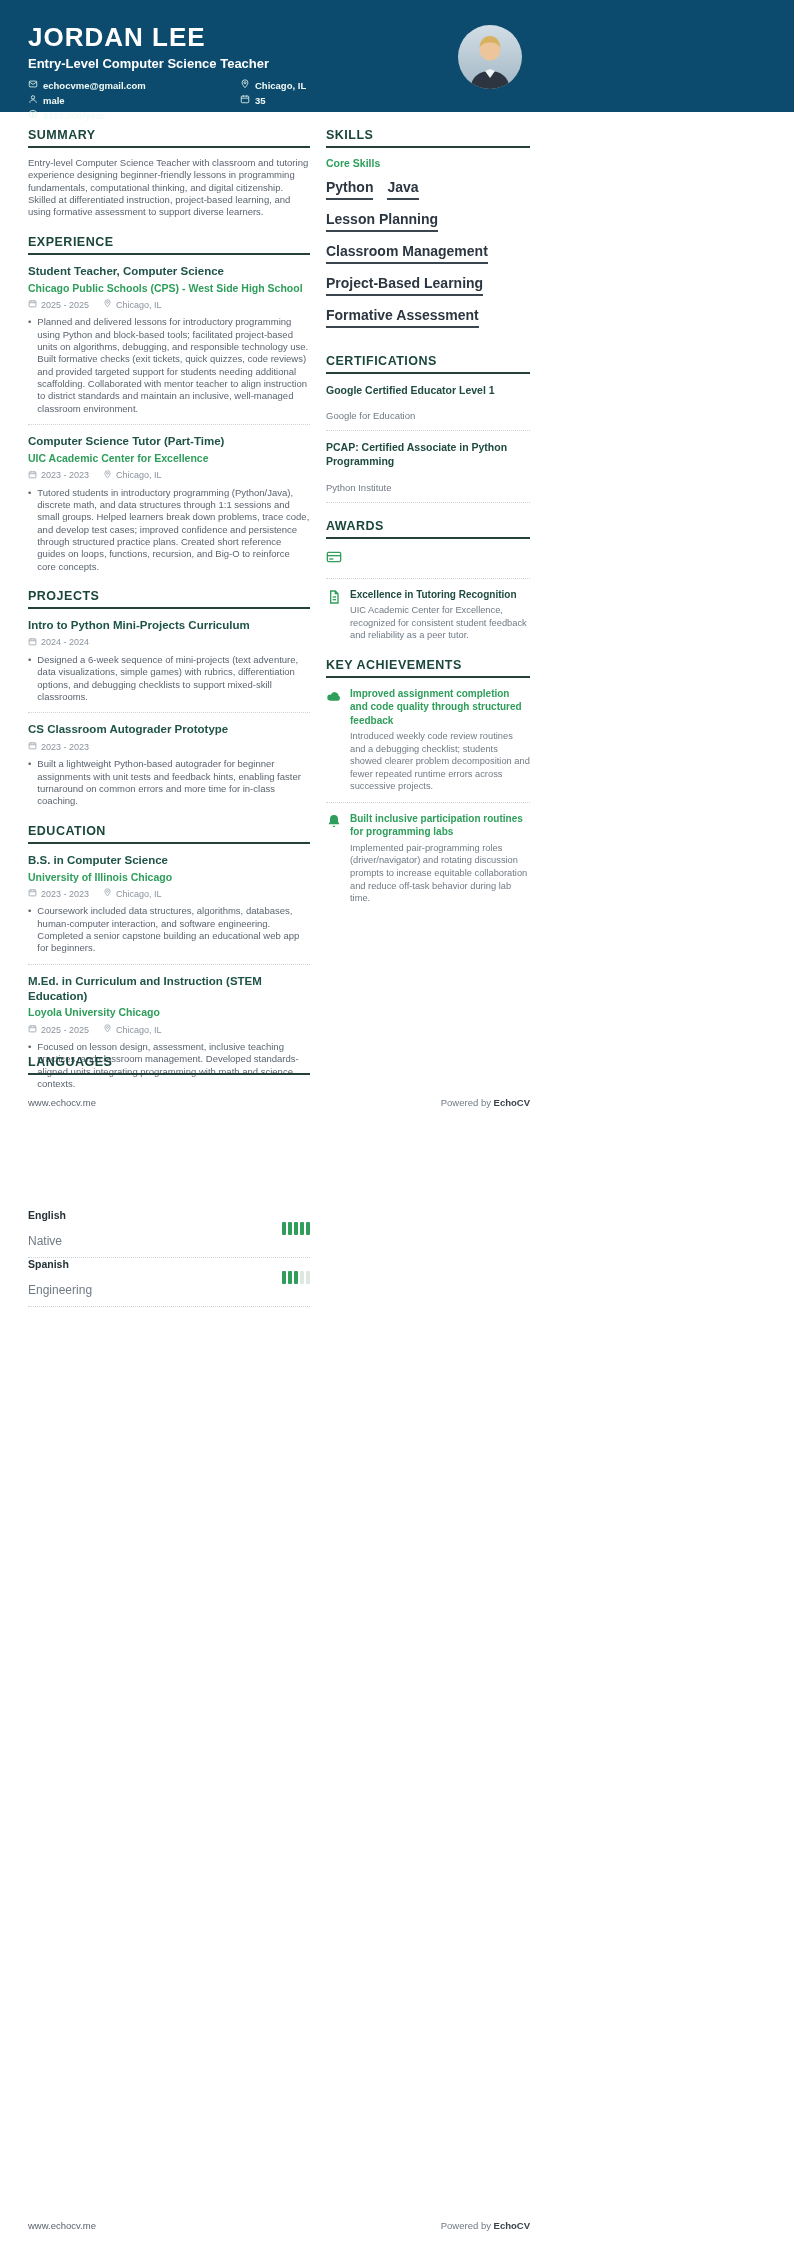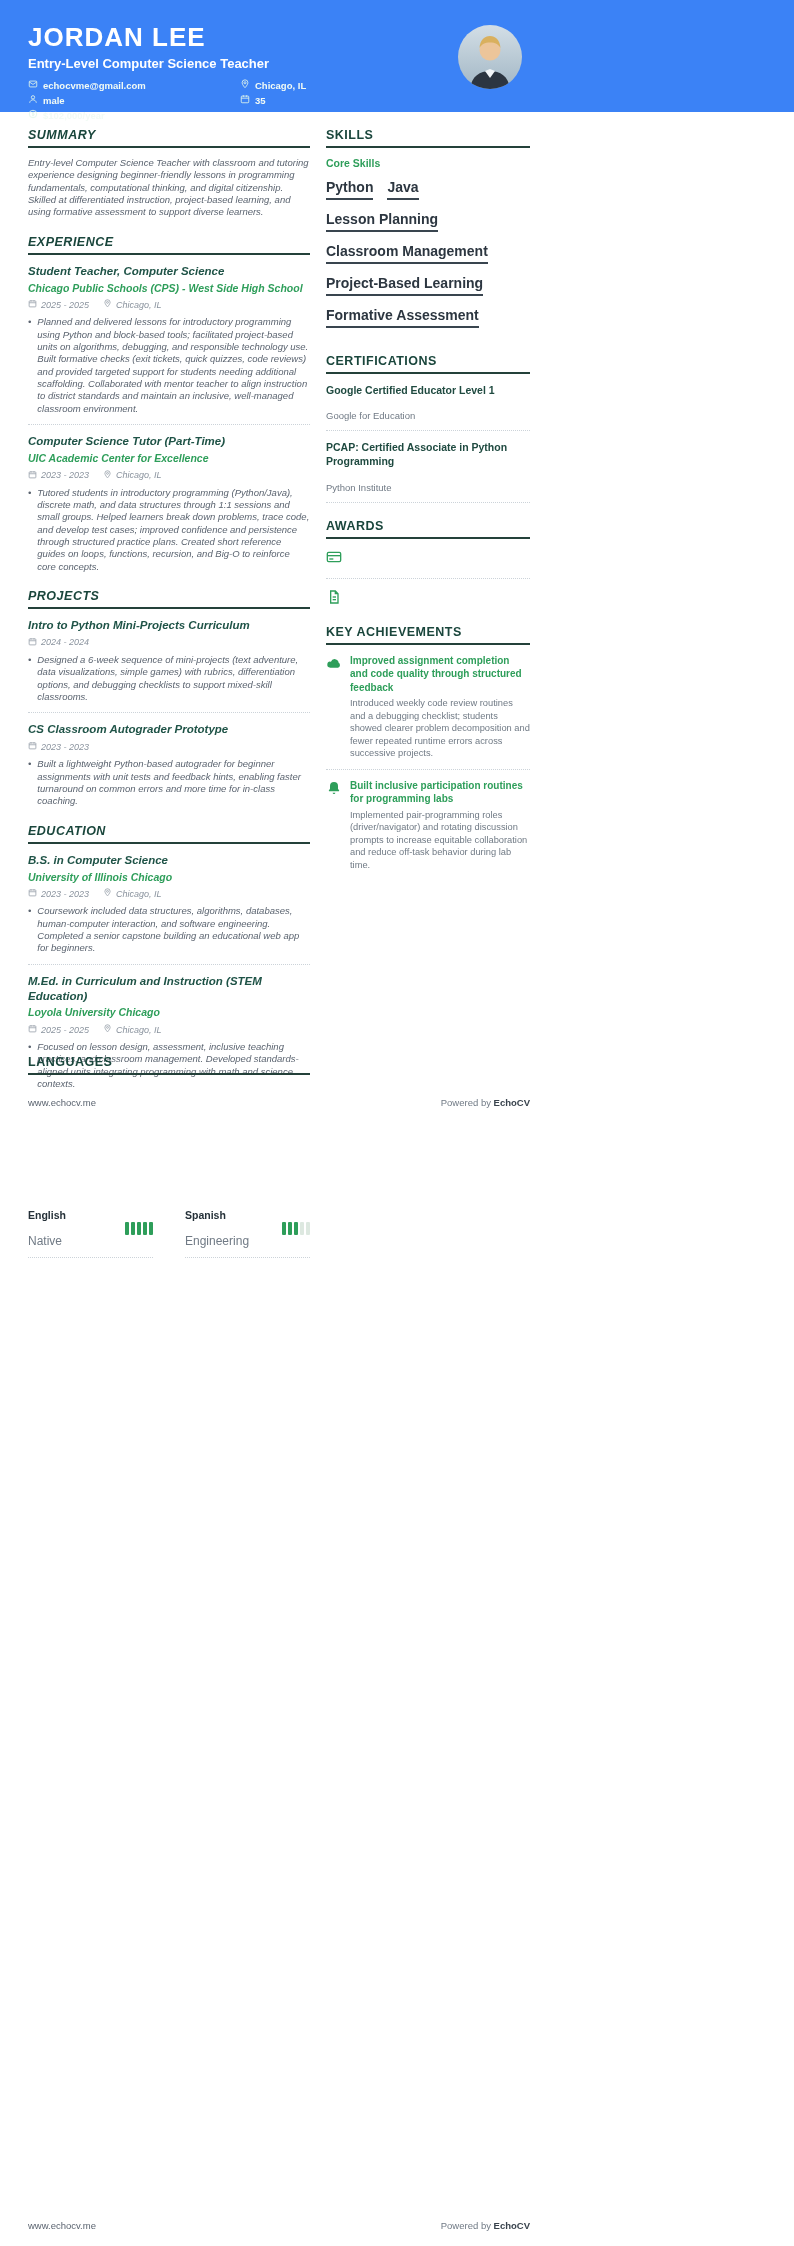--- a/index.html
+++ b/index.html
@@ -14,21 +14,21 @@
     width:794px;
     height:1123px;
     background:#fff;
     overflow:hidden;
   }
 
   
   .hdr {
     position:relative;
     height:112px;
-    background:#3b82f6;
+    background:#0c4a6e;
     color:#fff;
     padding:22px 0 0 28px;
   }
   .hdr-name { font-size:26px; font-weight:800; letter-spacing:1px; }
   .hdr-title { font-size:13px; font-weight:700; margin-top:3px; }
   .contacts {
     margin-top:8px;
     display:grid;
     grid-template-columns:212px 1fr;
     row-gap:3px;
@@ -37,21 +37,21 @@
   .contact { display:flex; align-items:center; gap:5px; font-size:9.5px; font-weight:700; color:#f2fbf5; }
   .contact svg { color:#e2f6ea; flex:0 0 auto; }
   .avatar {
     position:absolute; left:458px; top:25px;
     width:64px; height:64px; border-radius:50%;
     overflow:hidden; border:0;
   }
 
   
   .cols { display:flex; gap:16px; padding:16px 0 0 28px; width:530px; }
-  .col-l { width:282px;font-style:italic; }
+  .col-l { width:282px; }
   .col-r { width:204px; }
 
   .sec { margin-bottom:16px; }
   .sec-h {
     font-size:12.5px; font-weight:800; letter-spacing:.5px;
     color:#1a463c;
     border-bottom:2px solid #24413a;
     padding-bottom:4px; margin-bottom:9px;
   }
   .body-text { font-size:9.5px; color:#5b6470; line-height:1.3; }
@@ -82,21 +82,21 @@
   .ico-item { display:flex; gap:8px; margin-top:2px; }
   .ico { color:#2e9e5a; flex:0 0 16px; padding-top:1px; }
   .ico-body { flex:1; }
   .ico-title { font-size:10px; font-weight:700; color:#1f4a40; line-height:1.35; }
   .ico-title.green { color:#2e9e5a; }
   .ico-desc { font-size:9.3px; color:#707a85; line-height:1.35; margin-top:3px; }
 
   
   .sec-lang-head { position:absolute; left:28px; top:1055px; width:282px; }
   .p2-body { padding:86px 0 0 28px; }
-  .langs { display:grid; grid-template-columns:1fr 1fr; column-gap:32px; width:282px; }
+  .langs { display:grid; grid-template-columns:1fr; column-gap:32px; width:282px; }
   .lang {
     display:flex; justify-content:space-between; align-items:center;
     border-bottom:1px dotted #ccd3d9; padding-bottom:9px;
   }
   .lang-name { font-size:10.5px; font-weight:700; color:#243038; }
   .lang-level { font-size:12px; color:#707a85; margin-top:13px; }
   .lang-bars { display:flex; gap:2px; }
   .bar { width:4px; height:13px; background:#dde8e0; border-radius:1px; }
   .bar.on { background:#2e9e5a; }
 
@@ -391,20 +391,24 @@
 
         <div class="ico-item">
           <span class="ico">
             <svg width="16" height="16" viewBox="0 0 24 24" fill="none" stroke="currentColor" stroke-width="2">
                 <path d="M7 3h7l4 4v14H7z"></path>
                 <path d="M14 3v4h4"></path>
                 <line x1="10" y1="12" x2="15" y2="12"></line>
                 <line x1="10" y1="16" x2="15" y2="16"></line>
               </svg>
           </span>
+          <div class="ico-body">
+            <div class="ico-title">Excellence in Tutoring Recognition</div>
+            <div class="ico-desc">UIC Academic Center for Excellence, recognized for consistent student feedback and reliability as a peer tutor.</div>
+          </div>
         </div>
       </div>
 
       <div class="sec">
         <div class="sec-h">KEY ACHIEVEMENTS</div>
 
         <div class="ico-item">
           <span class="ico">
             <svg width="16" height="16" viewBox="0 0 24 24">
                 <path d="M6.5 19a4.5 4.5 0 1 1 .9-8.9 6 6 0 0 1 11.6 1.6A4 4 0 0 1 18 19z" fill="currentColor"></path>

